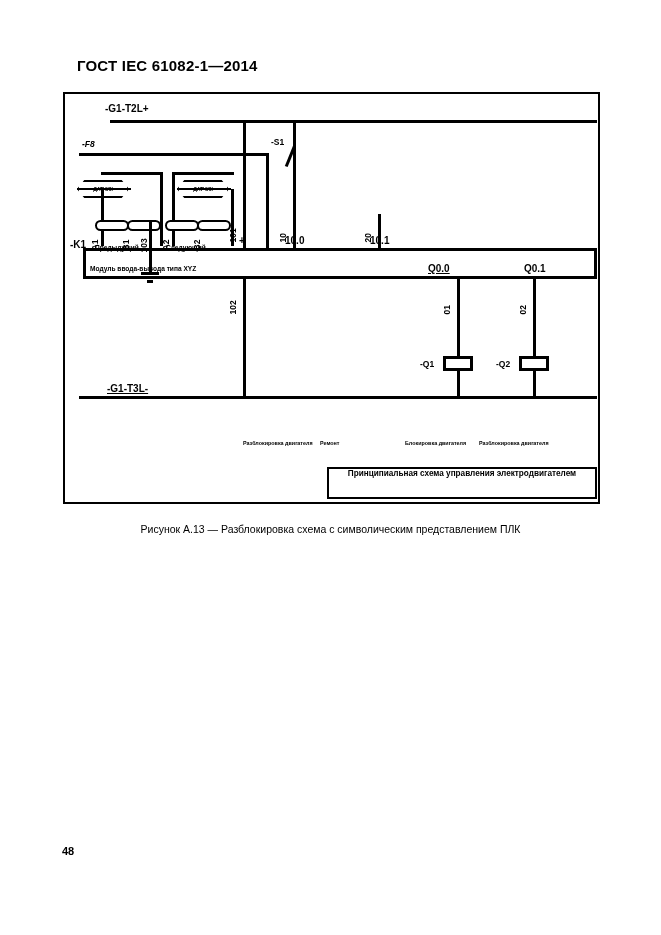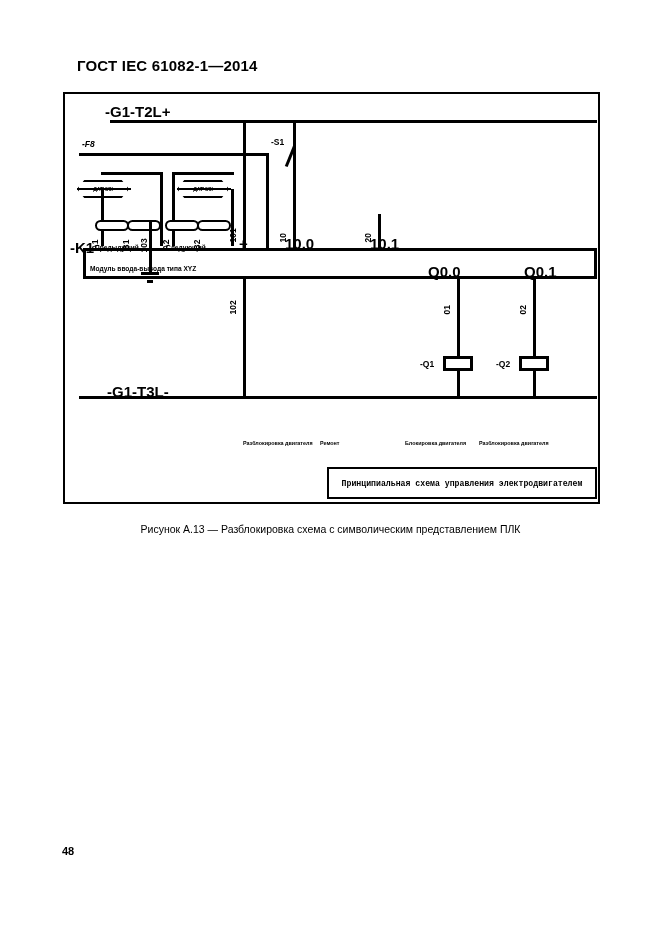--- a/index.html
+++ b/index.html
@@ -78,21 +78,21 @@
     font-size: 8.5px;
     font-weight: bold;
     white-space: nowrap;
     line-height: 1;
   }
   .lbl.vert {
     transform: rotate(-90deg);
     transform-origin: left bottom;
   }
   .lbl.big {
-    font-size: 15px;
+    font-size: 10px;
   }
   .lbl.small {
     font-size: 6.6px;
   }
   .lbl.tiny {
     font-size: 5.4px;
   }
 
   
   .hex {
@@ -144,23 +144,22 @@
   .ground .g2 { width: 12px; top: 4px; }
   .ground .g3 { width: 6px;  top: 8px; }
 
   
   #title-block {
     position: absolute;
     border: 2px solid #000;
     box-sizing: border-box;
     background: #fff;
     display: flex;
-    align-items: center;
+    align-items: flex-start;
     justify-content: center;
-    font-family: Liberation Mono, monospace;
   }
   #title-block-text {
     font-size: 8.2px;
     font-weight: bold;
     white-space: nowrap;
   }
 
   
   .blade {
     position: absolute;

